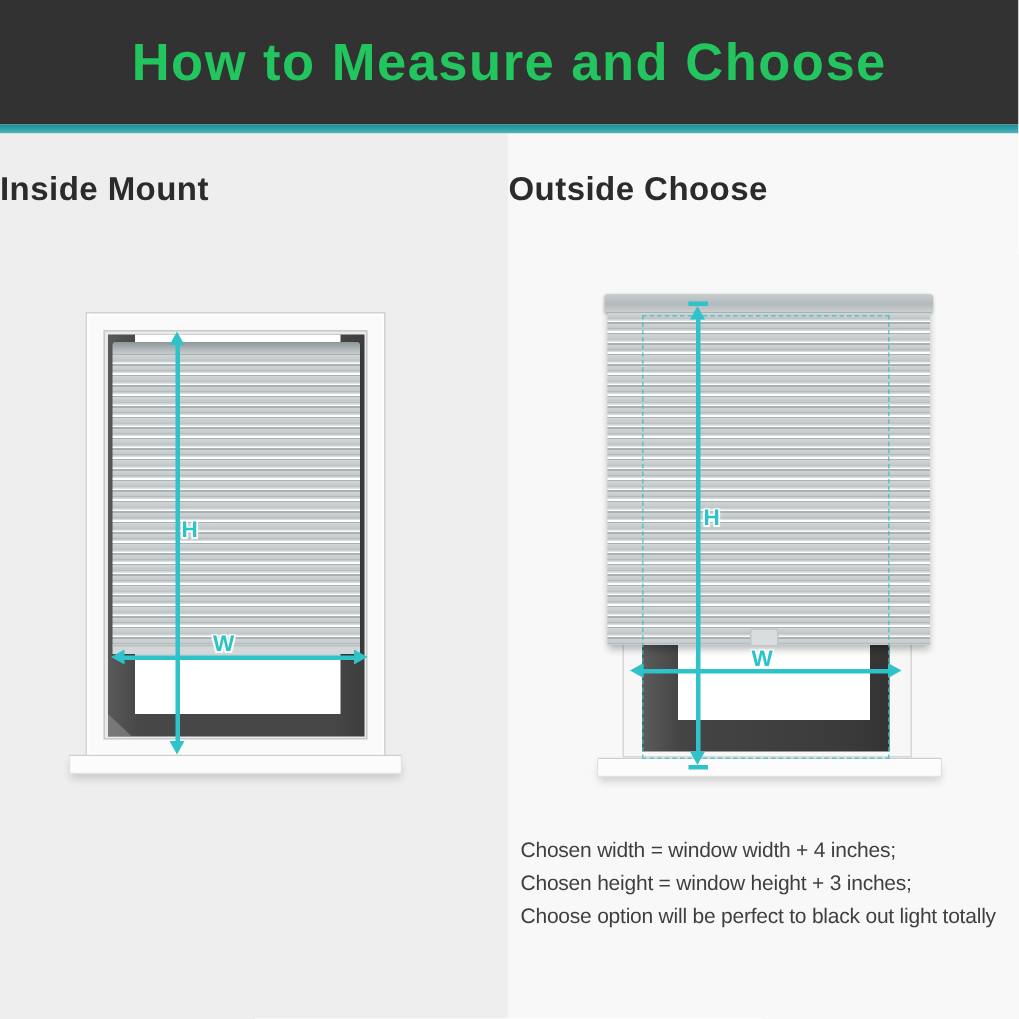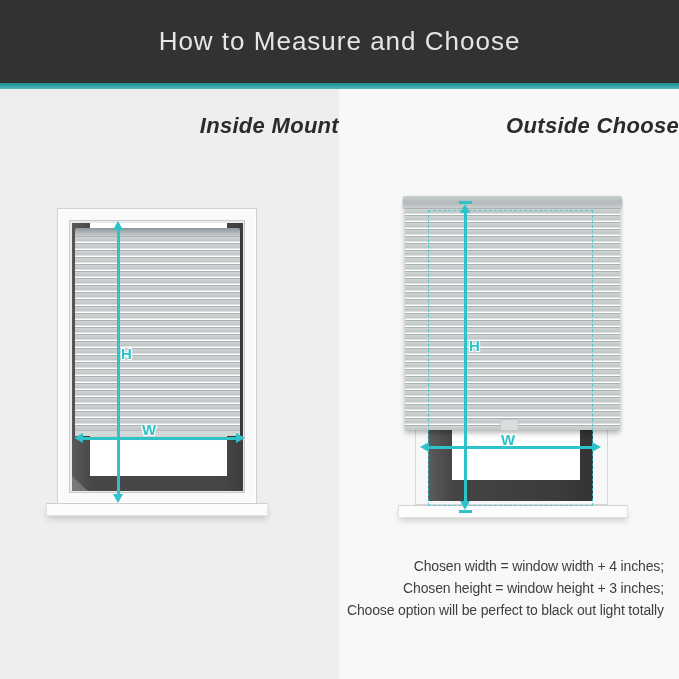--- a/index.html
+++ b/index.html
@@ -2,35 +2,35 @@
 <html><head>
 <meta charset="utf-8">
 <style>
   html,body{margin:0;padding:0;}
   body{font-family:"Liberation Sans",sans-serif;}
   .page{position:relative;width:679px;height:679px;background:#ffffff;overflow:hidden;}
 
   
   .topbar{position:absolute;left:0;top:0;width:679px;height:83px;background:#323232;
           display:flex;align-items:center;justify-content:center;}
-  .topbar h1{margin:0;color:#e5e5e5;font-size:26px;font-weight:normal;letter-spacing:1px;}
+  .topbar h1{margin:0;color:#22c55e;font-size:35px;font-weight:bold;letter-spacing:1px;}
   .accent{position:absolute;left:0;top:83px;width:679px;height:6px;
           background:linear-gradient(180deg,#1e8f94 0%,#2aa0a5 45%,#58b6b9 100%);}
 
   
   .content{position:absolute;left:0;top:89px;width:679px;height:590px;display:flex;}
   .panel{position:relative;height:590px;}
   .panel.left{width:339px;background:#efeeee;}
   .panel.right{width:340px;background:#f8f8f9;}
-  .panel h2{position:absolute;top:24px;left:0;width:100%;margin:0;text-align:right;
-            font-size:22px;font-weight:bold;color:#2b2b2b;letter-spacing:.3px;font-style:italic;}
+  .panel h2{position:absolute;top:24px;left:0;width:100%;margin:0;text-align:left;
+            font-size:22px;font-weight:bold;color:#2b2b2b;letter-spacing:.3px;}
 
   .notes{position:absolute;font-size:14px;line-height:22px;color:#3f3f3f;letter-spacing:-0.15px;white-space:nowrap;}
   .panel.left  .notes{left:30px;top:466px;}
-  .panel.right .notes{left:8px;top:466px;text-align:right;}
+  .panel.right .notes{left:8px;top:466px;}
 
   
   .stripes{background:repeating-linear-gradient(180deg,
             #aab1b3 0px,#aab1b3 1px,
             #cfd4d5 1px,#c3c9ca 4px,
             #b6bcbe 4px,#e9ebeb 6px,
             #ffffff 6px,#ffffff 7px);}
   .sill{position:absolute;height:13px;background:#fcfcfc;border:1px solid #e2e2e2;
         border-top:1px solid #cfcfcf;border-radius:1px;
         box-shadow:0 4px 6px -1px rgba(0,0,0,.16);box-sizing:border-box;z-index:2;}

